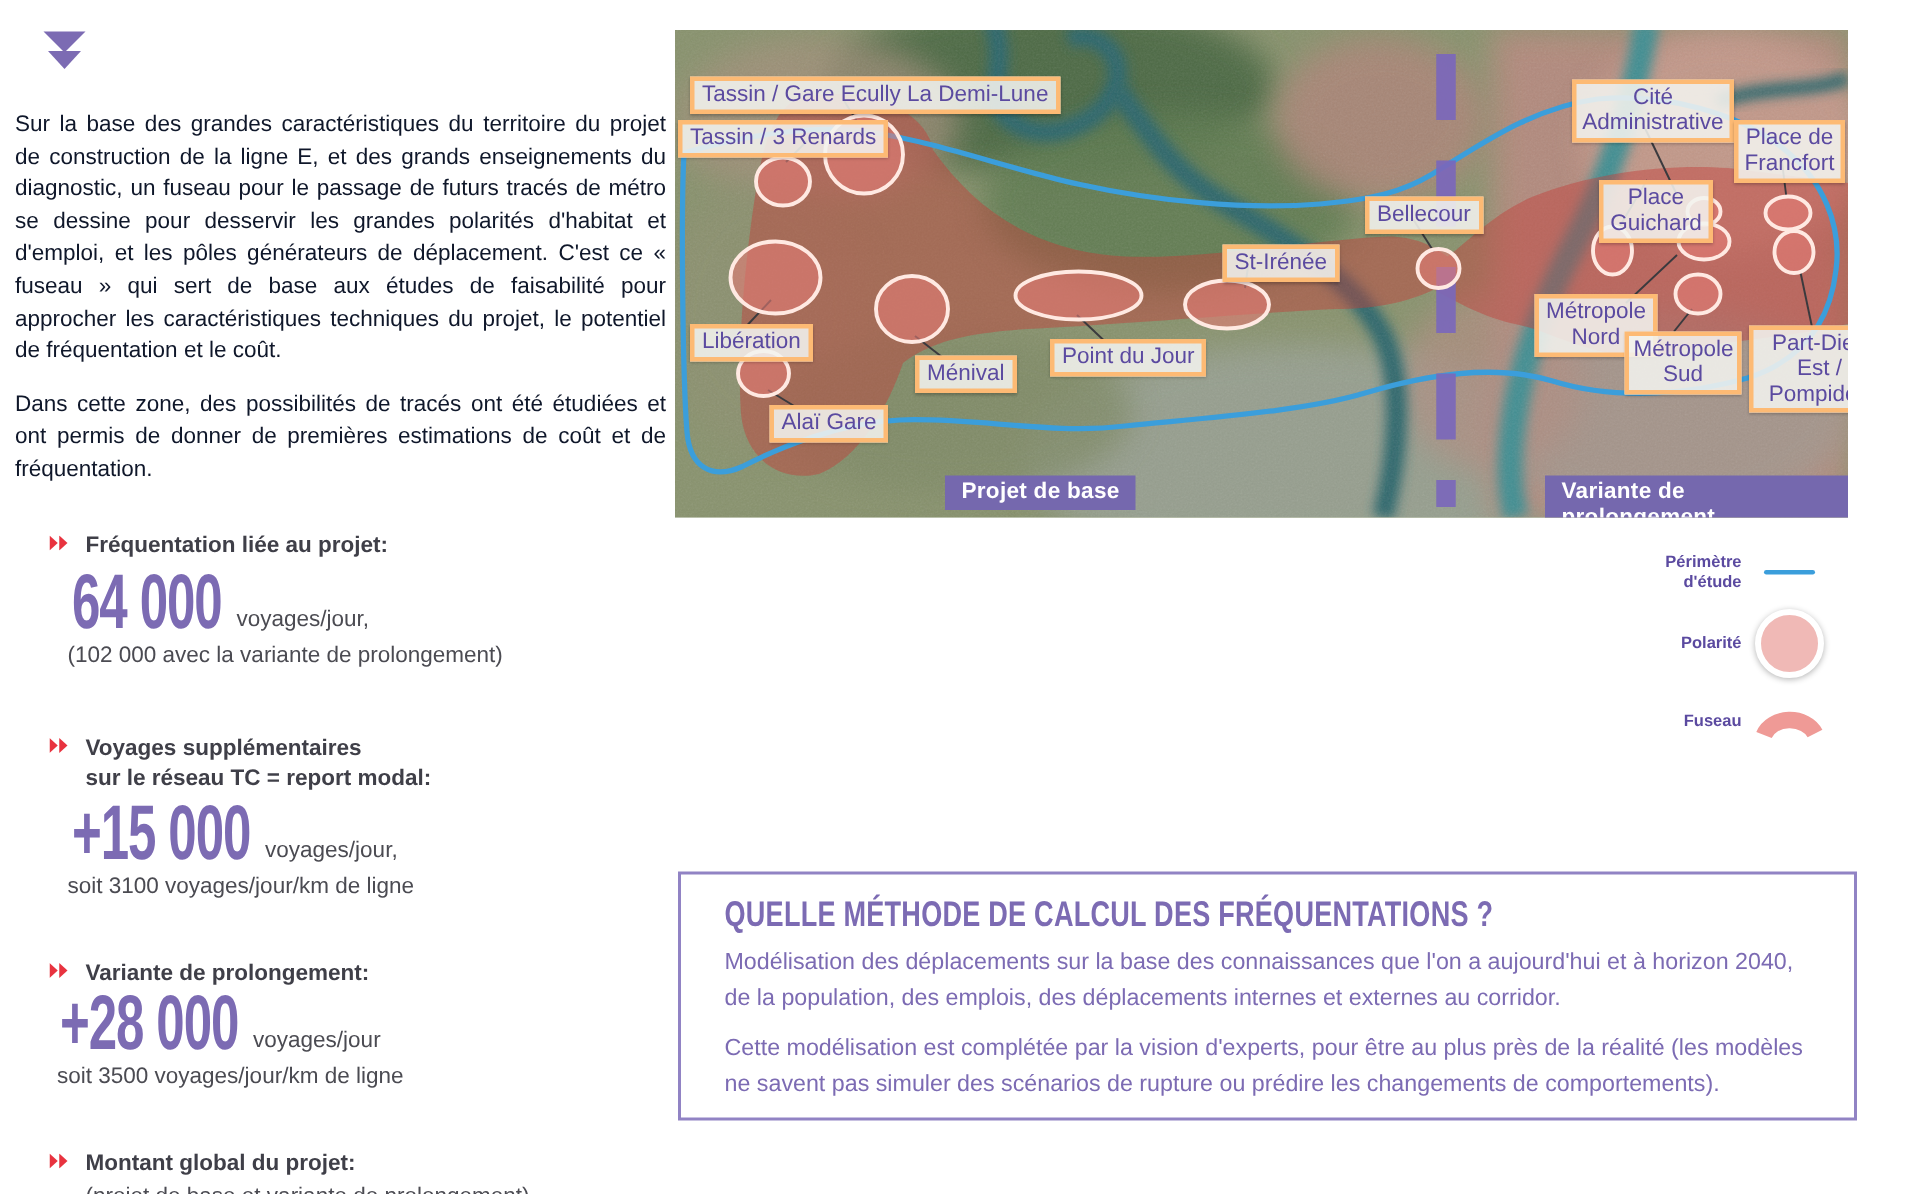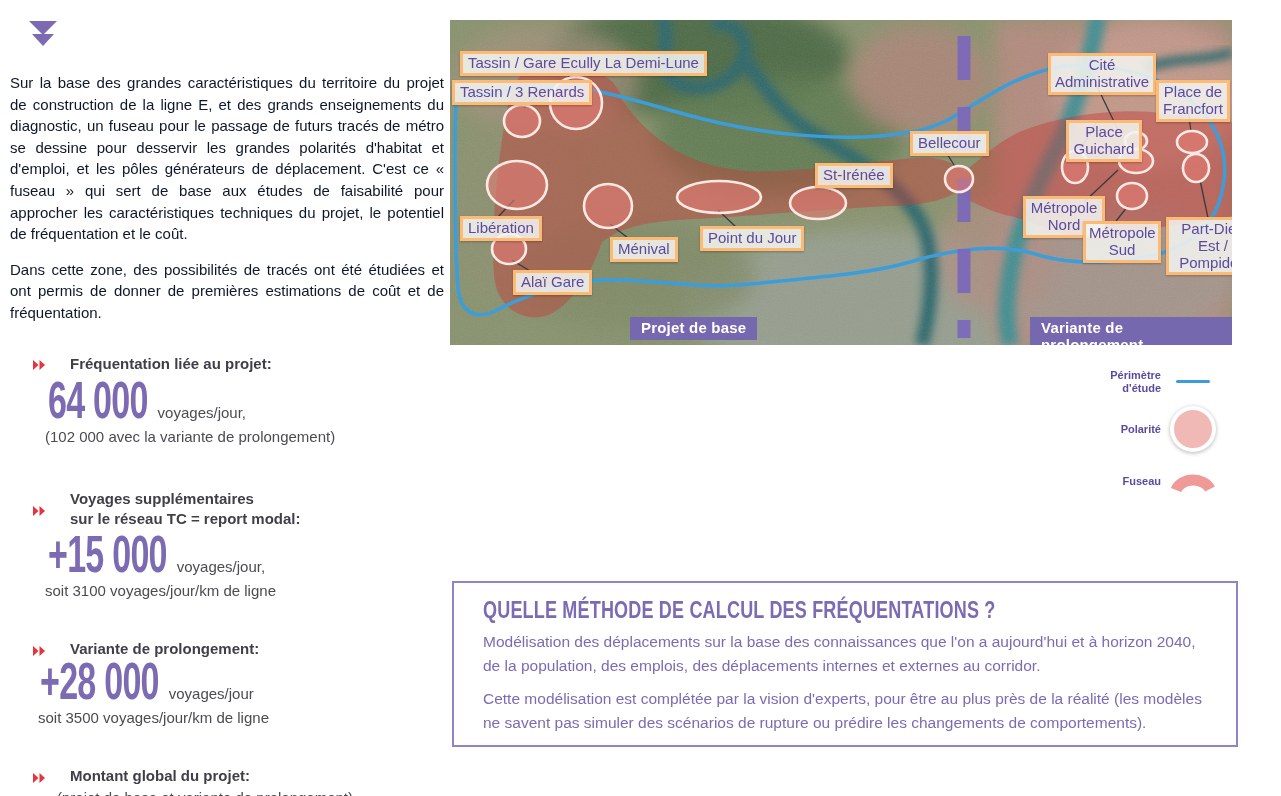--- a/index.html
+++ b/index.html
@@ -8,21 +8,21 @@
     font-family:"Liberation Sans", sans-serif;color:#4b4b52;overflow:hidden;
   }
   
   .left-col{position:absolute;left:10px;top:18px;width:434px;}
   .head{display:flex;align-items:flex-start;gap:10px;padding-left:18px;}
   .head-title{font-size:17.5px;font-weight:bold;color:#7c6bb3;letter-spacing:.4px;padding-top:6px;}
   .para{font-size:15px;line-height:1.44;text-align:justify;color:#0f172a;margin:0;}
   .p1{margin-top:22px;}
   .p2{margin-top:14px;}
   .stat{margin-top:36px;}
-  .stat-head{display:flex;gap:24px;padding-left:23px;align-items:center;}
+  .stat-head{display:flex;gap:11px;padding-left:23px;align-items:flex-start;}
   .stat-label{font-size:15px;font-weight:bold;color:#3f3f48;line-height:1.35;}
   .stat-big{display:flex;align-items:flex-end;padding-left:38px;margin-top:8px;}
   .bignum{display:inline-block;font-size:46px;font-weight:bold;color:#7c6bb3;
           letter-spacing:-1px;line-height:.92;transform:scale(.74,1.12);
           transform-origin:left bottom;white-space:nowrap;}
   .stat-unit{font-size:15px;color:#4b4b52;padding-bottom:3px;margin-left:6px;}
   .stat-note{font-size:15px;color:#4b4b52;padding-left:35px;margin-top:4px;}
   .stat-sublabel{font-size:15px;color:#4b4b52;padding-left:47px;margin-top:2px;}
   .bullet-svg{margin-top:3px;flex:0 0 auto;}
   

